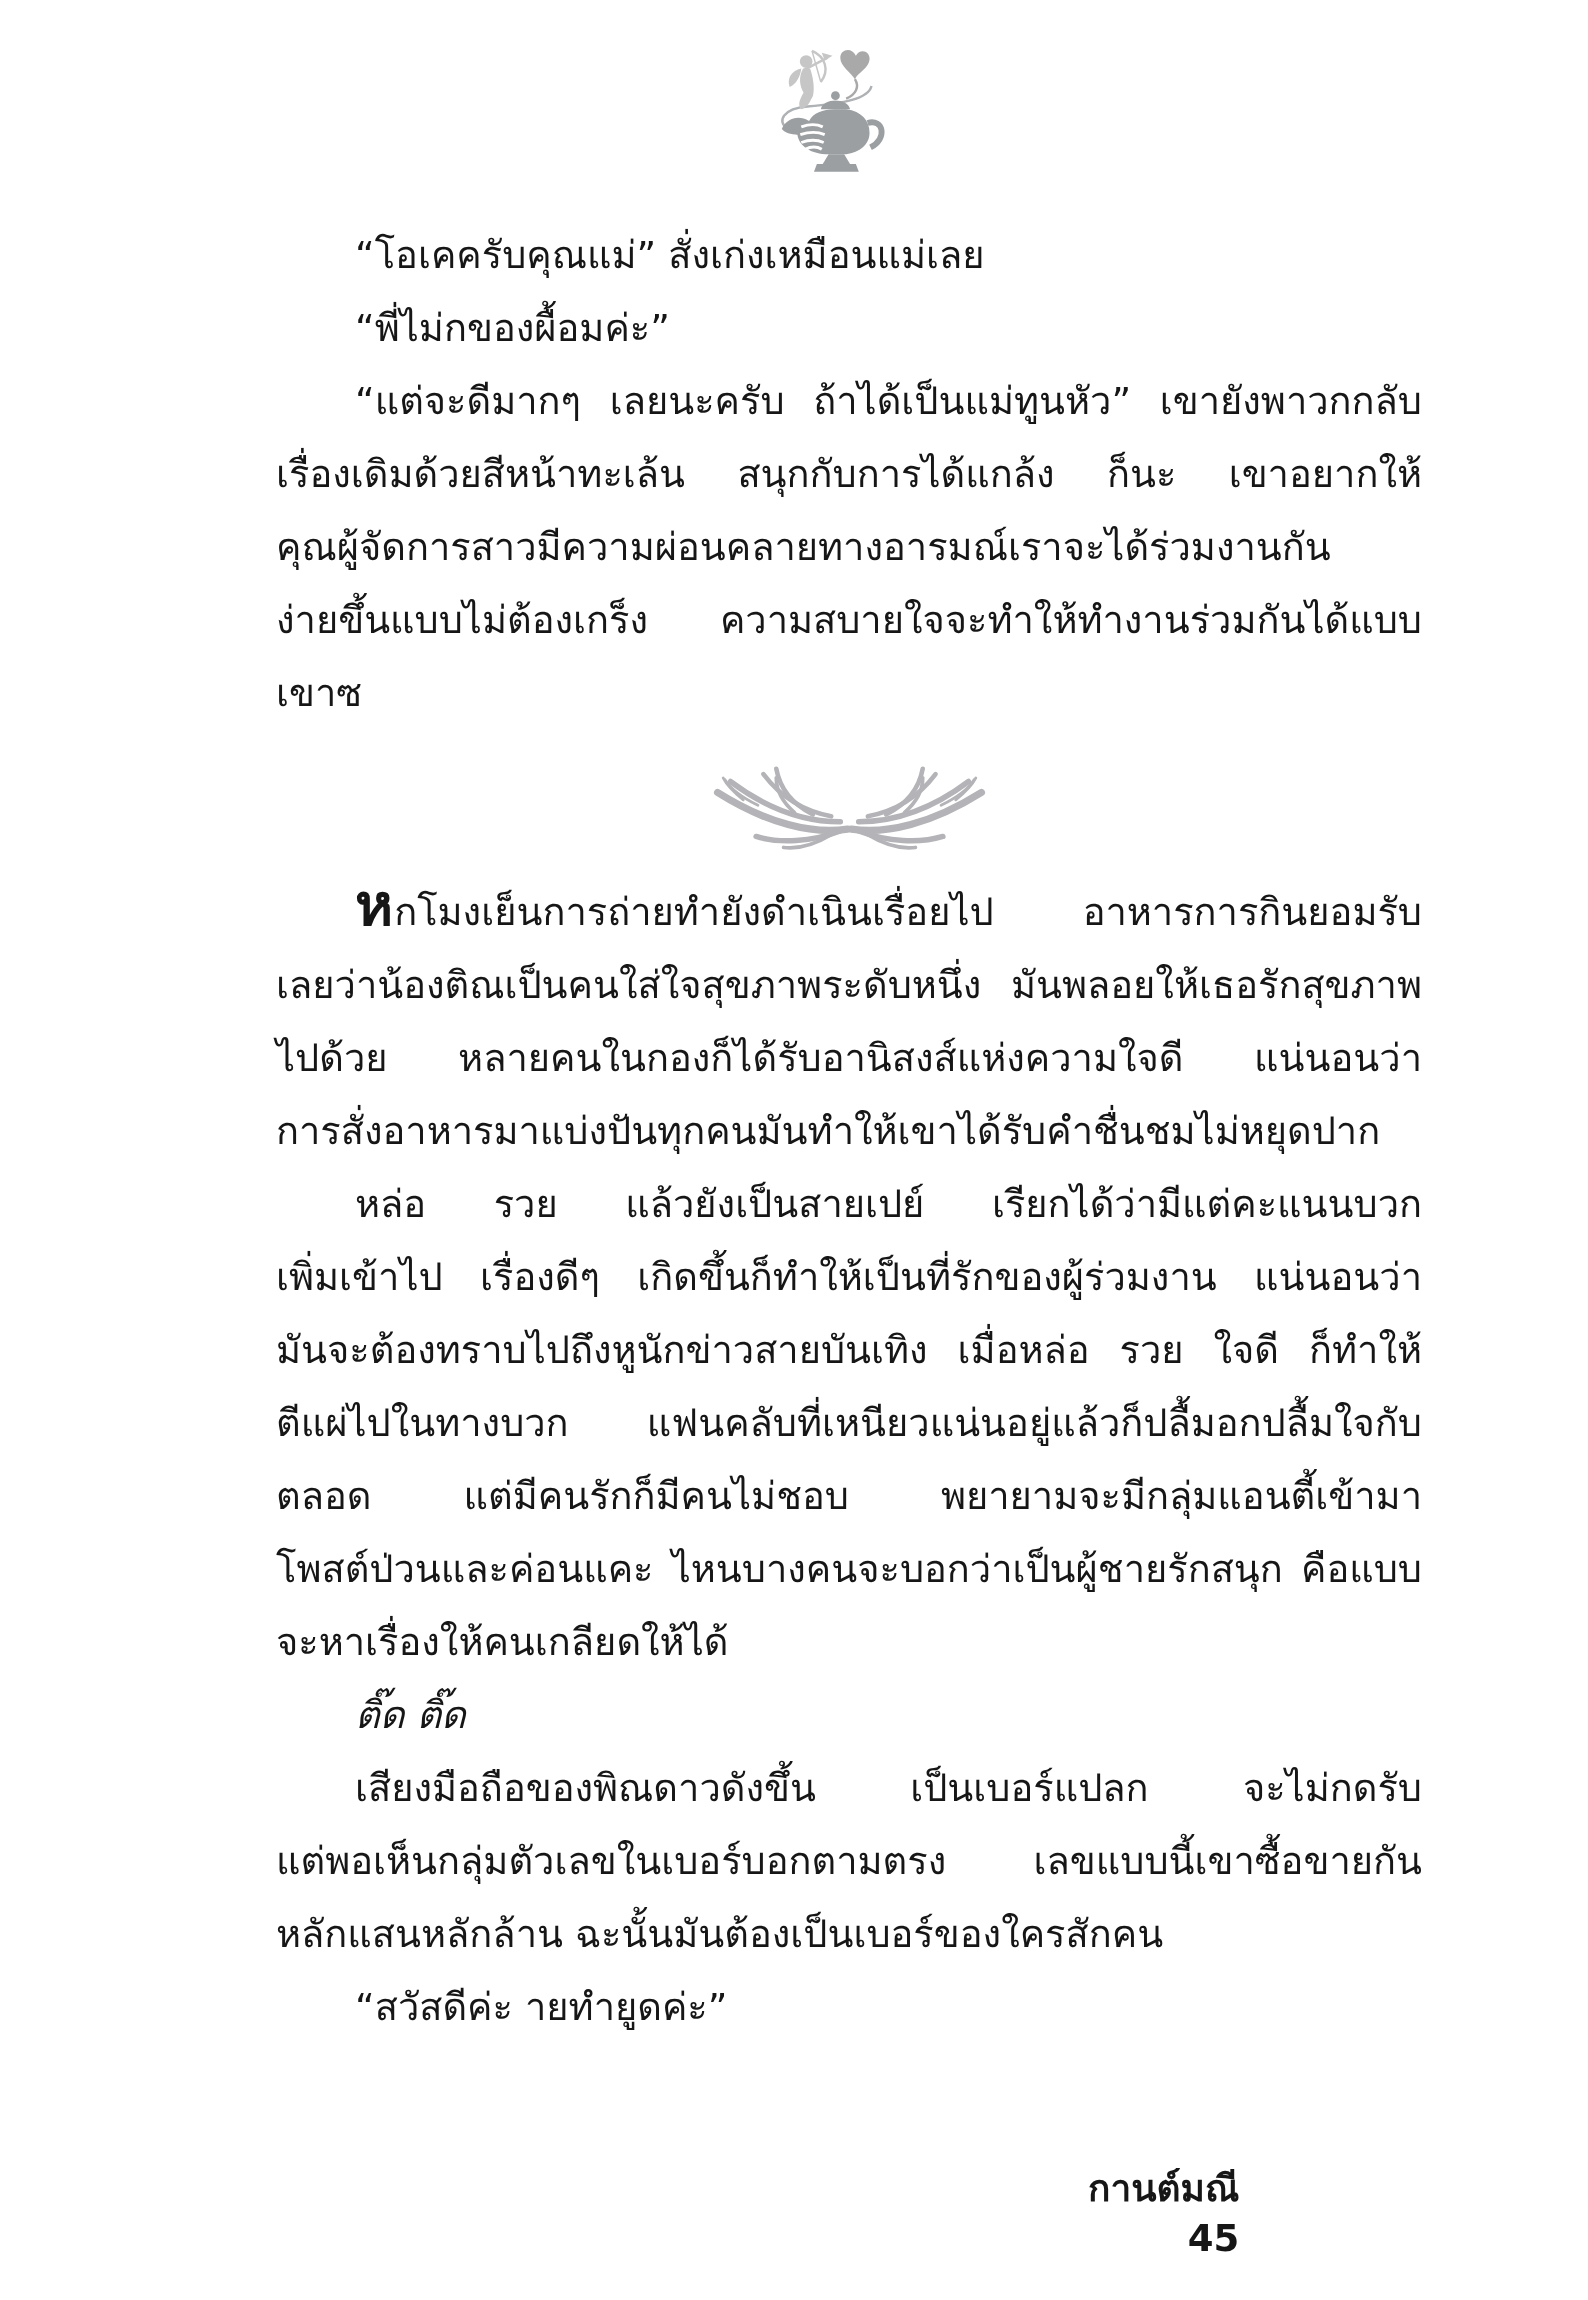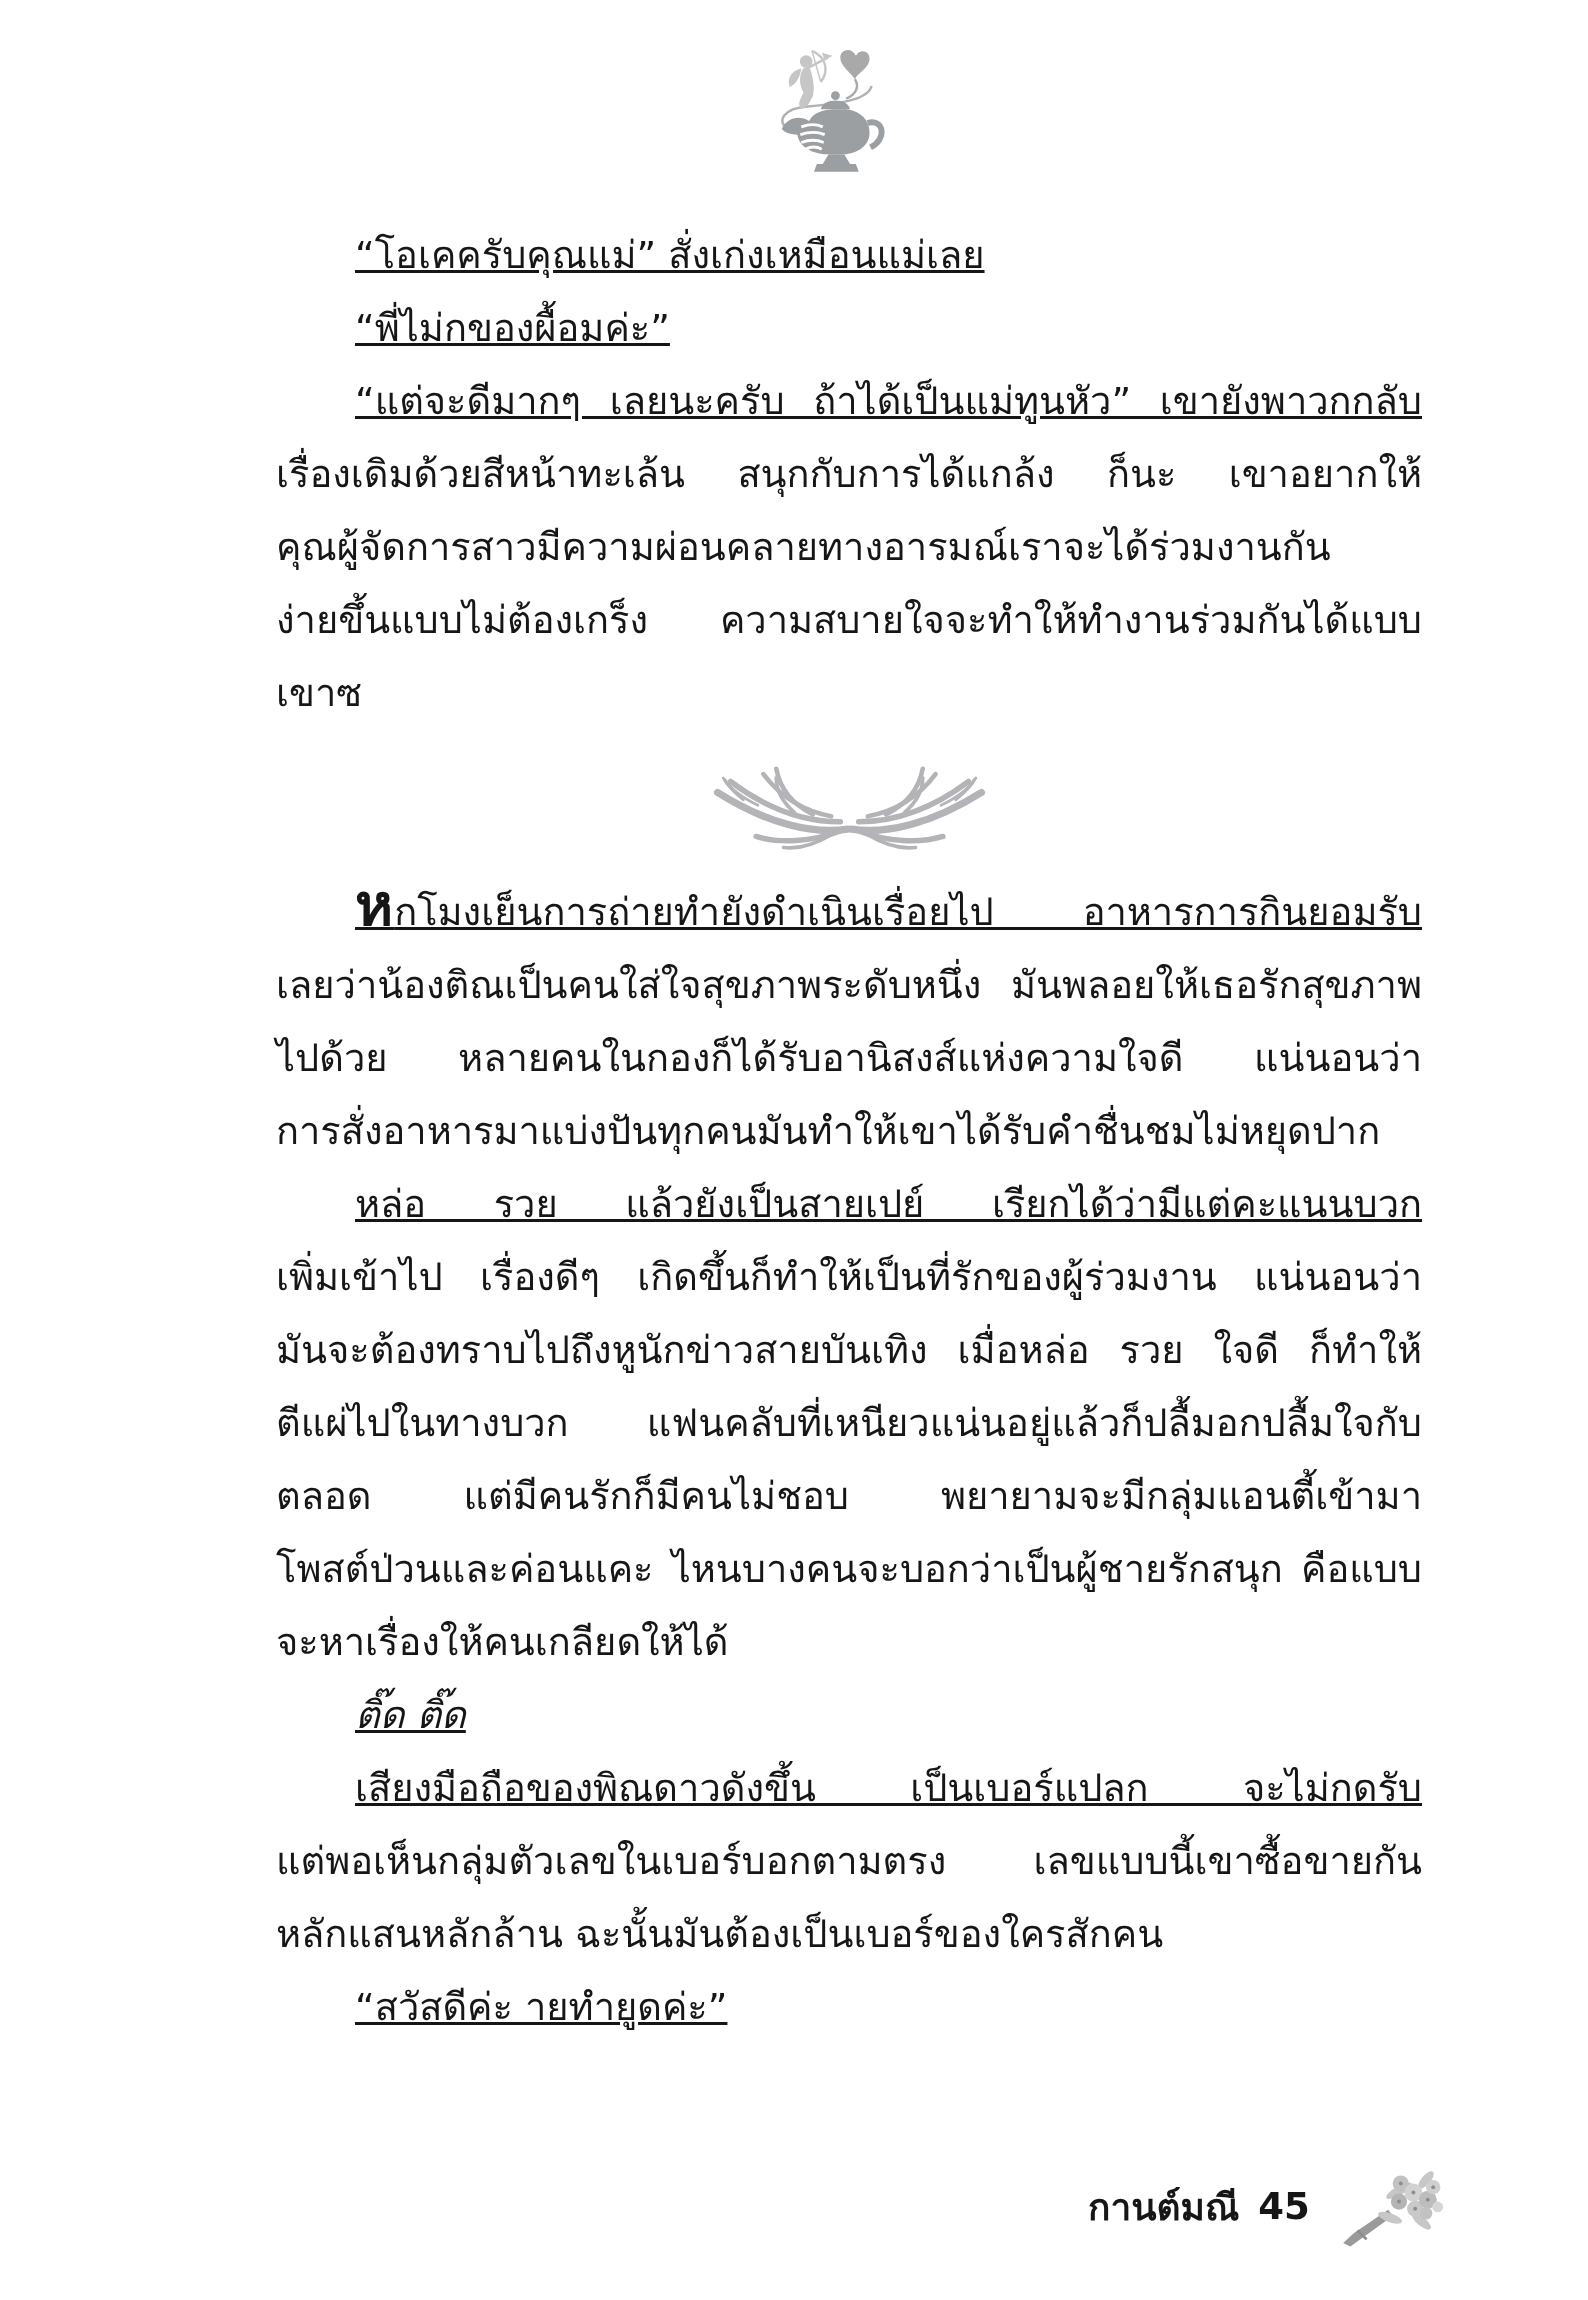--- a/index.html
+++ b/index.html
@@ -14,28 +14,28 @@
   }
   
   .head-orn{position:absolute;left:774px;top:45px;width:117px;height:134px;}
   
   .content{
     position:absolute;left:276px;top:219px;width:1146px;
     font-size:38px;line-height:73px;
   }
   .ln{text-align:justify;text-align-last:justify;}
   .ln.end{text-align:left;text-align-last:auto;}
-  .ind{text-indent:79px;text-decoration:underline;}
+  .ind{text-indent:79px;}
   .ital{font-style:italic;}
   .dropcap{font-weight:700;font-size:58px;line-height:0;letter-spacing:0.9px;}
   
   .divider{height:146px;display:flex;align-items:center;justify-content:center;}
   .divider svg{width:293px;height:95px;}
   
-  .footer{position:absolute;left:1088px;top:2158px;height:96px;display:flex;align-items:center;}
+  .footer{position:absolute;left:1088px;top:2158px;height:96px;display:flex;align-items:flex-end;flex-direction:column;}
   .ftitle{font-weight:700;font-size:37px;}
   .fnum{font-weight:700;font-size:37px;margin-left:19px;}
   .flower{margin-left:26px;width:117px;height:87px;}
 </style>
 </head>
 <body>
 
 <div class="page">
 
   <div class="head-orn">

